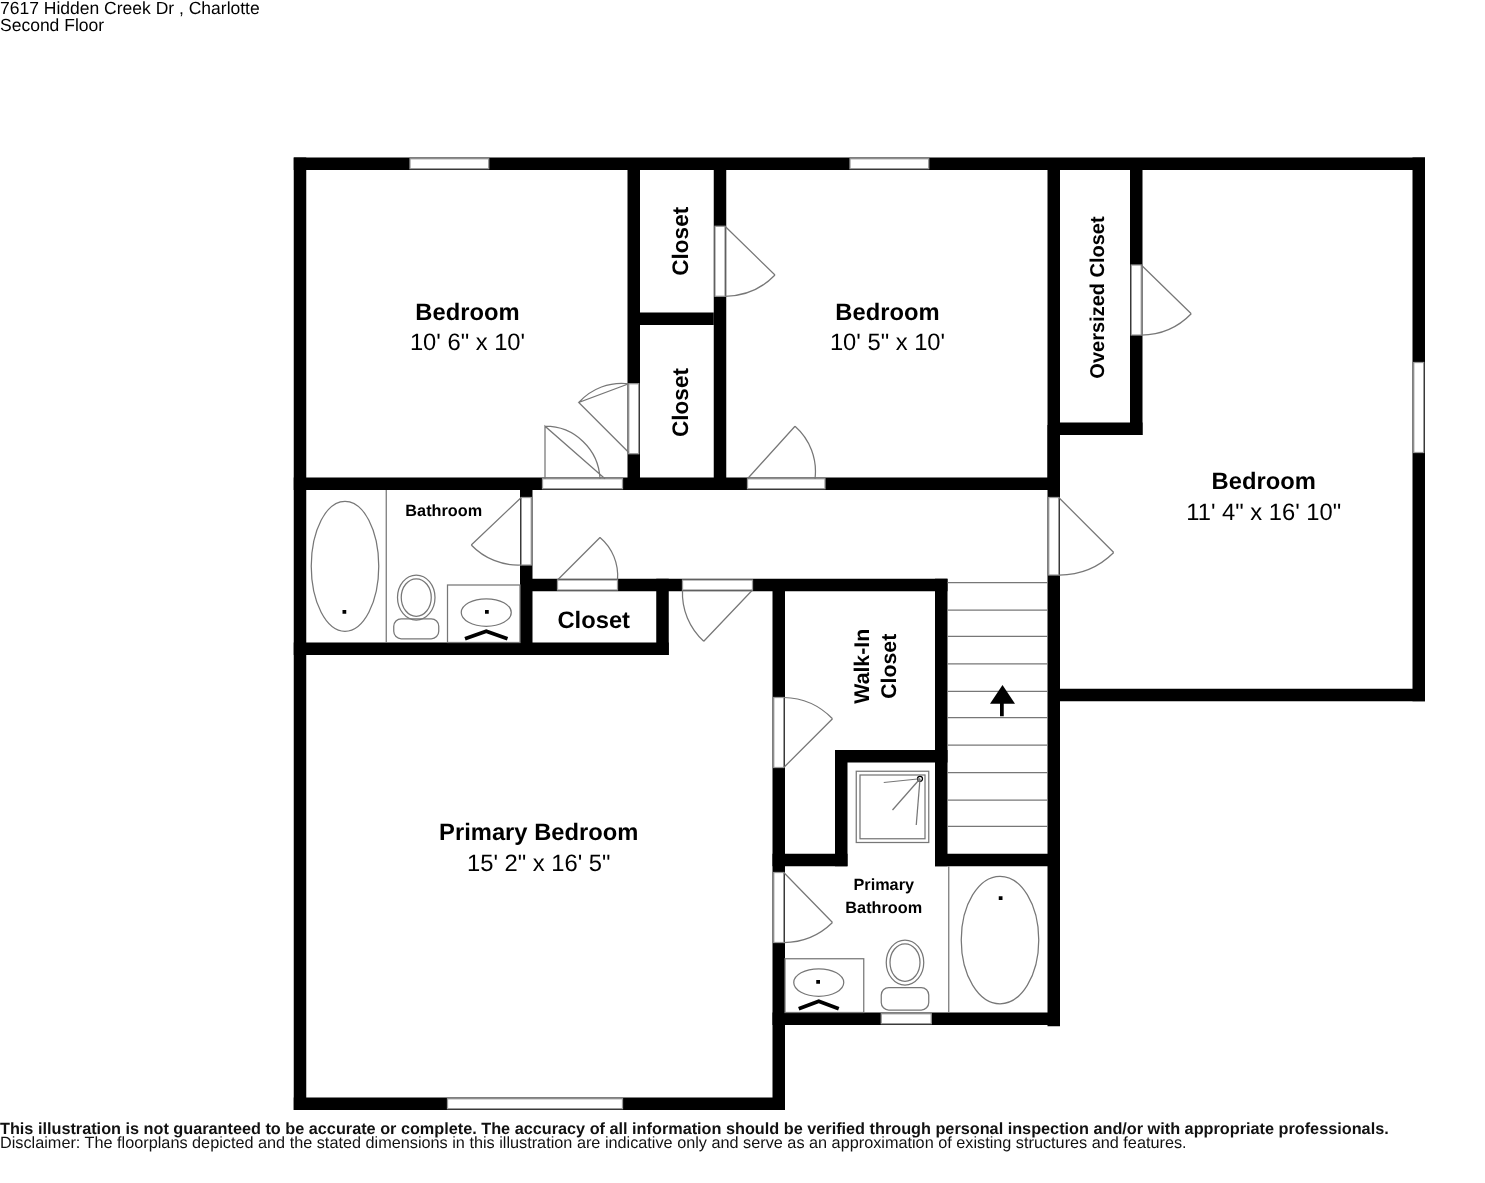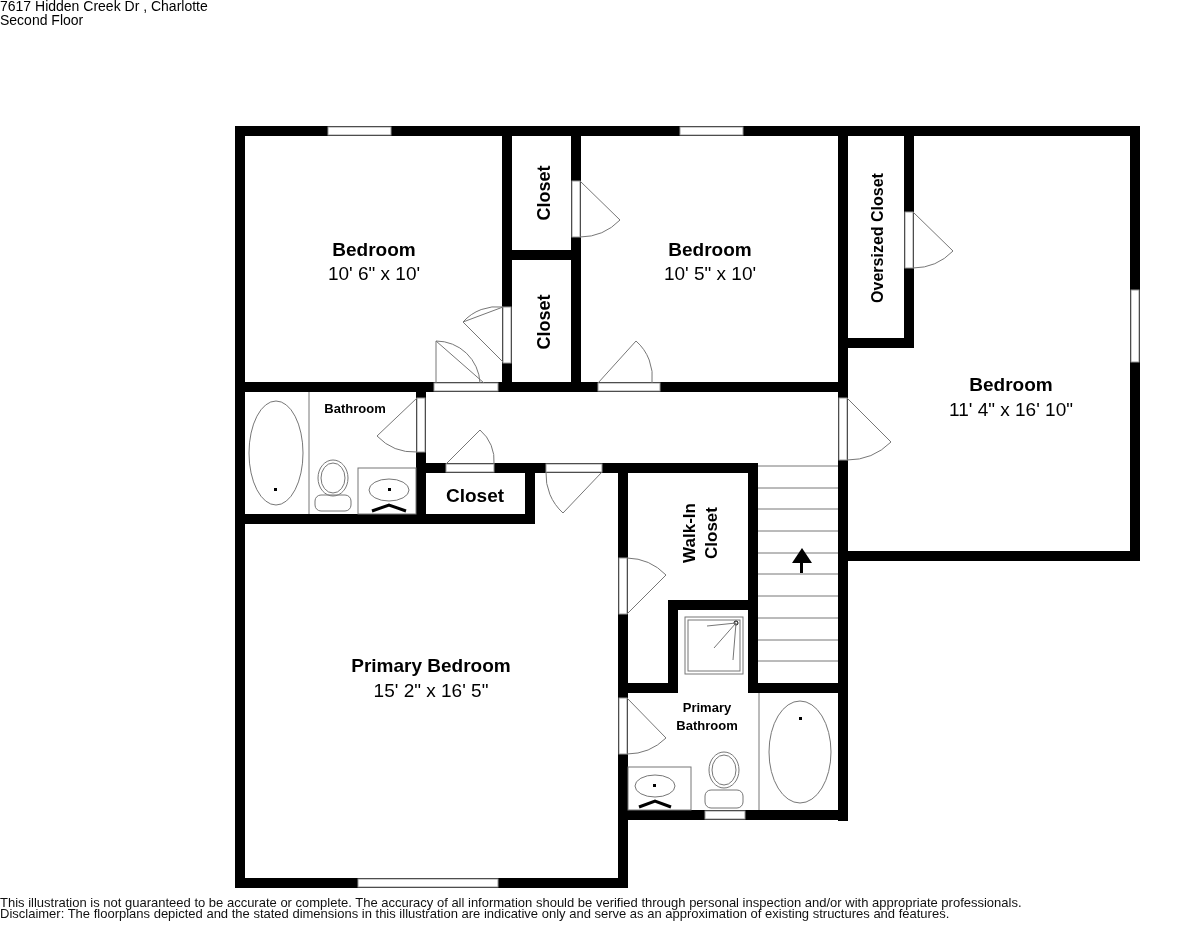--- a/index.html
+++ b/index.html
@@ -192,13 +192,13 @@
   <text class="lbl" x="475" y="502" font-size="19" text-anchor="middle">Closet</text>
 
   <text class="lbl" font-size="17" text-anchor="middle" transform="translate(695,533) rotate(-90)">Walk-In</text>
   <text class="lbl" font-size="17" text-anchor="middle" transform="translate(717,533) rotate(-90)">Closet</text>
 
   <text class="lbl" x="707" y="712" font-size="13" text-anchor="middle">Primary</text>
   <text class="lbl" x="707" y="730" font-size="13" text-anchor="middle">Bathroom</text>
 </svg>
 
 <div class="disc" style="top:906px;">Disclaimer: The floorplans depicted and the stated dimensions in this illustration are indicative only and serve as an approximation of existing structures and features.</div>
-<div class="disc" style="top:895px;">This illustration is not guaranteed to be accurate or complete. The accuracy of all information should be verified through personal inspection and/or with appropriate professionals.</div>
+<div class="disc" style="top:895px;font-weight:bold;">This illustration is not guaranteed to be accurate or complete. The accuracy of all information should be verified through personal inspection and/or with appropriate professionals.</div>
 
 </body></html>

